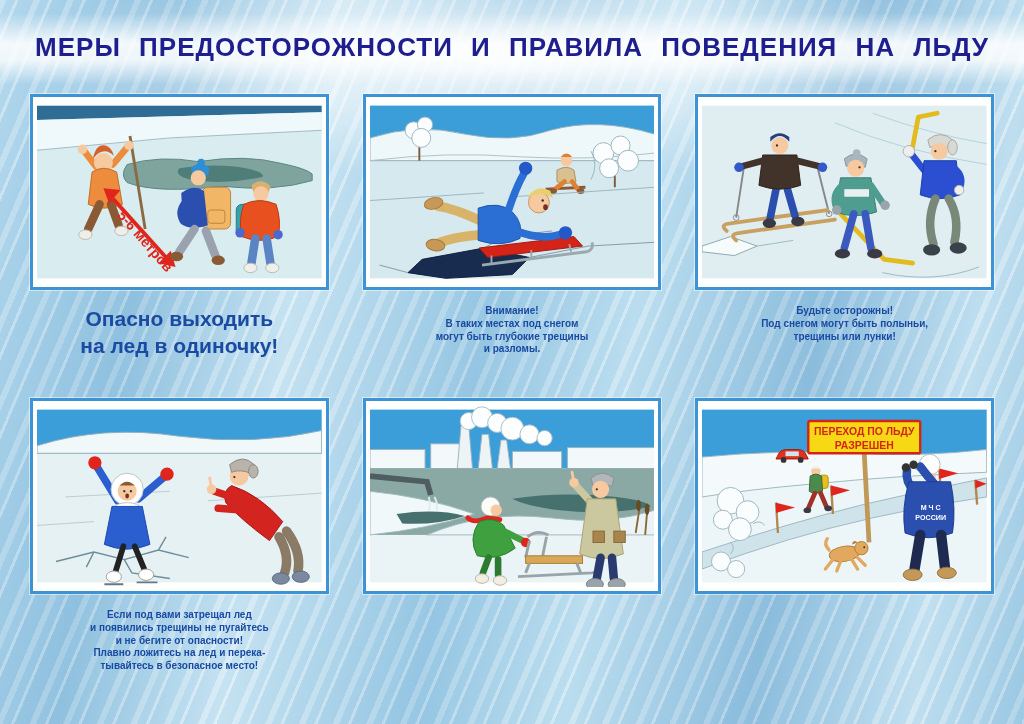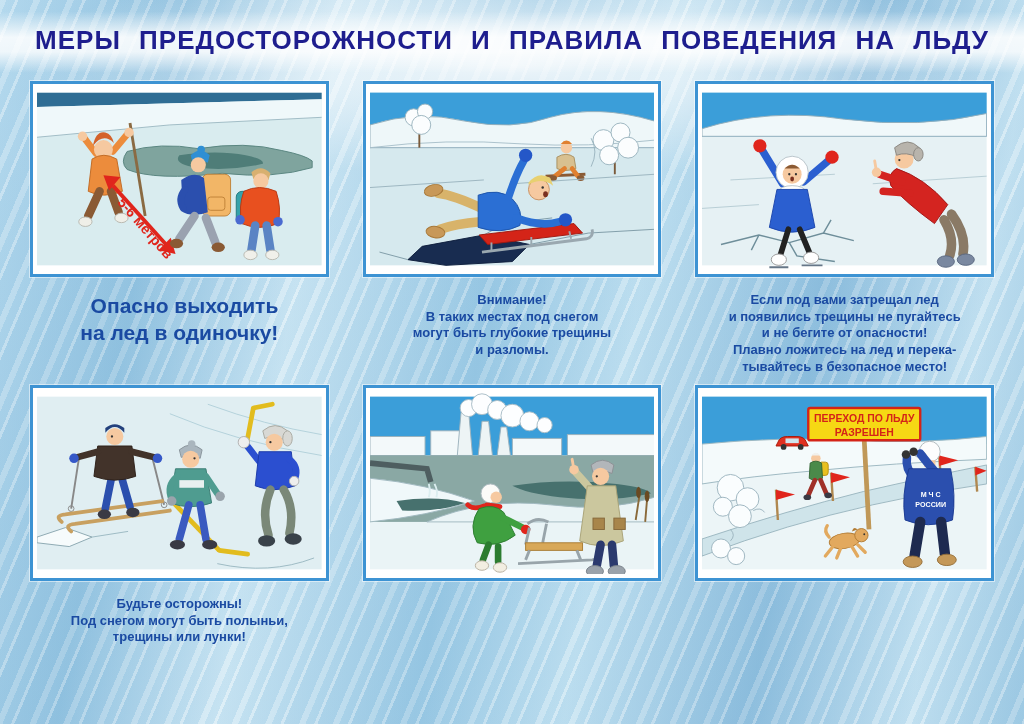--- a/index.html
+++ b/index.html
@@ -6,21 +6,21 @@
   body{
     width:1024px;height:724px;overflow:hidden;
     font-family:"Liberation Sans",sans-serif;
     background-color:#9fc9e2;
     background-image:
       radial-gradient(ellipse 700px 160px at 50% 9%, rgba(255,255,255,0.85), rgba(255,255,255,0) 70%),
       repeating-linear-gradient(113deg, rgba(255,255,255,0.22) 0 6px, rgba(160,205,232,0.20) 6px 14px, rgba(255,255,255,0.30) 14px 17px, rgba(140,192,226,0.16) 17px 31px),
       linear-gradient(100deg,#b9dcef 0%,#8fc0de 16%,#cfe8f4 30%,#96c6e2 47%,#c3e2f1 60%,#8abbdb 76%,#c8e4f2 90%,#9cc8e2 100%);
   }
   .title-band{
-    height:81px;display:flex;align-items:center;justify-content:center;
+    height:94px;display:flex;align-items:center;justify-content:center;
     background:linear-gradient(180deg, rgba(255,255,255,0) 14%, rgba(255,255,255,0.85) 46%, rgba(255,255,255,0.8) 64%, rgba(255,255,255,0) 90%);
   }
   h1.poster-title{
     margin:0;color:#1e1e8e;font-size:26px;font-weight:bold;
     letter-spacing:1px;word-spacing:10px;text-align:center;white-space:nowrap;
   }
   .grid{
     display:grid;grid-template-columns:1fr 1fr 1fr;grid-template-rows:304px 304px;
     column-gap:34px;padding:0 30px;
   }
@@ -29,23 +29,23 @@
     height:182px;padding:4px;border:3px solid #3d93d3;background:#ffffff;
     box-shadow:0 0 0 1px rgba(255,255,255,0.5);
   }
   .panel svg{display:block;width:100%;height:100%;}
   .caption{
     flex:1;display:flex;align-items:flex-start;justify-content:center;
     padding-top:15px;
   }
   .caption p{
     margin:0;text-align:center;white-space:pre-line;
-    color:#1a4aa2;font-weight:bold;font-size:13px;line-height:1.28;
-  }
-  .caption.caption-large p{font-size:21px;line-height:1.3;text-align:right;}
+    color:#1a4aa2;font-weight:bold;font-size:10px;line-height:1.28;
+  }
+  .caption.caption-large p{font-size:21px;line-height:1.3;}
   svg text{font-family:"Liberation Sans",sans-serif;}
 </style>
 </head>
 <body>
 
 <header class="title-band">
   <h1 class="poster-title">МЕРЫ ПРЕДОСТОРОЖНОСТИ И ПРАВИЛА ПОВЕДЕНИЯ НА ЛЬДУ</h1>
 </header>
 
 <main class="grid">
@@ -160,20 +160,85 @@
           <circle cx="124" cy="44" r="1.3" fill="#333"></circle>
           <ellipse cx="127" cy="51" rx="2.5" ry="3" fill="#7a3020"></ellipse>
         </g>
       </svg>
     </div>
     <div class="caption">
       <p>Внимание!
 В таких местах под снегом
 могут быть глубокие трещины
 и разломы.</p>
+    </div>
+  </section>
+
+  <section class="cell">
+    <div class="panel">
+      <svg viewBox="0 0 300 182">
+        <rect width="300" height="182" fill="#e0eef2"></rect>
+        <path d="M140,18 Q210,48 300,62 M180,8 Q240,30 300,40" stroke="#b2d0da" fill="none"></path>
+        <path d="M0,148 L30,138 L58,148 L34,158 L0,154 Z" fill="#f6fbfc" stroke="#8aa6b0"></path>
+        <path d="M58,148 L96,142 M190,176 Q245,188 292,170" stroke="#9ab8c2" fill="none"></path>
+        <g transform="translate(16,14)">
+          <line x1="28" y1="52" x2="20" y2="104" stroke="#888888" stroke-width="2"></line>
+          <line x1="106" y1="52" x2="118" y2="100" stroke="#888888" stroke-width="2"></line>
+          <circle cx="20" cy="104" r="3" fill="none" stroke="#888888"></circle>
+            <circle cx="118" cy="100" r="3" fill="none" stroke="#888888"></circle>
+          <path d="M10,118 q-8,-7 4,-8 L116,96 M20,128 q-8,-7 4,-8 L124,106" stroke="#c8a060" stroke-width="4" fill="none" stroke-linecap="round"></path>
+          <path d="M62,74 L56,104 M74,74 L82,102" stroke="#2b4fae" stroke-width="8" stroke-linecap="round" fill="none"></path>
+          <ellipse cx="55" cy="110" rx="7" ry="5" fill="#3a3a44"></ellipse>
+            <ellipse cx="85" cy="108" rx="7" ry="5" fill="#3a3a44"></ellipse>
+          <path d="M48,38 h36 l4,32 q-22,8 -44,0 z" fill="#42332a" stroke="#2c2018"></path>
+          <path d="M48,44 L26,50 M84,44 L108,50" stroke="#42332a" stroke-width="7" stroke-linecap="round" fill="none"></path>
+          <circle cx="23" cy="51" r="5" fill="#3558c8"></circle>
+            <circle cx="111" cy="51" r="5" fill="#3558c8"></circle>
+          <circle cx="66" cy="28" r="9" fill="#f6c9a0"></circle>
+          <path d="M56,24 q10,-12 20,0 l0,-5 q-10,-8 -20,0 z" fill="#23407c"></path>
+          <circle cx="63" cy="28" r="1.2" fill="#333"></circle>
+        </g>
+        <g transform="translate(120,50)">
+          <line x1="24" y1="62" x2="72" y2="112" stroke="#e2bc1e" stroke-width="5"></line>
+          <line x1="72" y1="112" x2="102" y2="116" stroke="#e2bc1e" stroke-width="5" stroke-linecap="round"></line>
+          <path d="M30,6 q12,-10 24,0 l-2,9 q-10,-5 -20,-1 z" fill="#aab6be" stroke="#8a949c"></path>
+            <circle cx="43" cy="0" r="4" fill="#aab6be"></circle>
+          <circle cx="42" cy="16" r="9" fill="#f6c9a0"></circle>
+            <circle cx="46" cy="15" r="1.2" fill="#333"></circle>
+          <path d="M26,26 h32 l6,36 q-22,8 -44,0 z" fill="#4f9c90" stroke="#3a7c72"></path>
+          <rect x="30" y="38" width="26" height="8" fill="#e8f0f0"></rect>
+          <path d="M28,34 q-12,10 -6,24 M58,34 L70,52" stroke="#4f9c90" stroke-width="7" stroke-linecap="round" fill="none"></path>
+          <circle cx="22" cy="60" r="5" fill="#9aa4ac"></circle>
+            <circle cx="73" cy="55" r="5" fill="#9aa4ac"></circle>
+          <path d="M40,64 L30,100 M52,64 L58,100" stroke="#3a5ac0" stroke-width="8" stroke-linecap="round" fill="none"></path>
+          <ellipse cx="28" cy="106" rx="8" ry="5" fill="#3a3a44"></ellipse>
+            <ellipse cx="62" cy="106" rx="8" ry="5" fill="#3a3a44"></ellipse>
+        </g>
+        <g transform="translate(200,6)">
+          <line x1="20" y1="48" x2="28" y2="6" stroke="#e2bc1e" stroke-width="5"></line>
+          <line x1="28" y1="6" x2="48" y2="2" stroke="#e2bc1e" stroke-width="5" stroke-linecap="round"></line>
+          <path d="M34,62 L20,44" stroke="#2b4fd0" stroke-width="7" stroke-linecap="round"></path>
+          <circle cx="18" cy="42" r="6" fill="#eeeeee" stroke="#b0b0b0"></circle>
+          <path d="M38,30 q13,-11 26,0 l-2,10 q-11,-6 -22,-2 z" fill="#d8d8d4" stroke="#a8a8a0"></path>
+          <ellipse cx="64" cy="38" rx="5" ry="8" fill="#d8d8d4" stroke="#a8a8a0"></ellipse>
+          <circle cx="50" cy="42" r="9" fill="#f6c9a0"></circle>
+            <circle cx="46" cy="42" r="1.2" fill="#333"></circle>
+          <path d="M34,52 h34 l4,36 q-22,8 -42,0 z" fill="#2b4fd0" stroke="#1c3aa8"></path>
+          <path d="M66,60 q10,8 6,20" stroke="#2b4fd0" stroke-width="7" stroke-linecap="round" fill="none"></path>
+          <circle cx="71" cy="83" r="5" fill="#eeeeee" stroke="#b0b0b0"></circle>
+          <path d="M46,92 Q36,116 44,140 M60,92 Q72,112 66,138" stroke="#7a8878" stroke-width="9" stroke-linecap="round" fill="none"></path>
+          <ellipse cx="42" cy="146" rx="9" ry="6" fill="#39424a"></ellipse>
+            <ellipse cx="70" cy="144" rx="9" ry="6" fill="#39424a"></ellipse>
+        </g>
+      </svg>
+    </div>
+    <div class="caption">
+      <p>Будьте осторожны!
+Под снегом могут быть полыньи,
+трещины или лунки!</p>
     </div>
   </section>
 
   <section class="cell">
     <div class="panel">
       <svg viewBox="0 0 300 182">
         <rect width="300" height="182" fill="#e6f1f4"></rect>
         <rect width="300" height="46" fill="#3b9ed9"></rect>
         <path d="M0,46 L0,38 Q70,16 150,28 Q230,38 300,22 L300,46 Z" fill="#f0f8fa" stroke="#93aeba"></path>
         <path d="M30,92 L140,86 M180,96 L300,88 M0,122 L60,118" stroke="#b6ccd4" fill="none"></path>
@@ -216,85 +281,20 @@
 и появились трещины не пугайтесь
 и не бегите от опасности!
 Плавно ложитесь на лед и перека-
 тывайтесь в безопасное место!</p>
     </div>
   </section>
 
   <section class="cell">
     <div class="panel">
       <svg viewBox="0 0 300 182">
-        <rect width="300" height="182" fill="#e0eef2"></rect>
-        <path d="M140,18 Q210,48 300,62 M180,8 Q240,30 300,40" stroke="#b2d0da" fill="none"></path>
-        <path d="M0,148 L30,138 L58,148 L34,158 L0,154 Z" fill="#f6fbfc" stroke="#8aa6b0"></path>
-        <path d="M58,148 L96,142 M190,176 Q245,188 292,170" stroke="#9ab8c2" fill="none"></path>
-        <g transform="translate(16,14)">
-          <line x1="28" y1="52" x2="20" y2="104" stroke="#888888" stroke-width="2"></line>
-          <line x1="106" y1="52" x2="118" y2="100" stroke="#888888" stroke-width="2"></line>
-          <circle cx="20" cy="104" r="3" fill="none" stroke="#888888"></circle>
-            <circle cx="118" cy="100" r="3" fill="none" stroke="#888888"></circle>
-          <path d="M10,118 q-8,-7 4,-8 L116,96 M20,128 q-8,-7 4,-8 L124,106" stroke="#c8a060" stroke-width="4" fill="none" stroke-linecap="round"></path>
-          <path d="M62,74 L56,104 M74,74 L82,102" stroke="#2b4fae" stroke-width="8" stroke-linecap="round" fill="none"></path>
-          <ellipse cx="55" cy="110" rx="7" ry="5" fill="#3a3a44"></ellipse>
-            <ellipse cx="85" cy="108" rx="7" ry="5" fill="#3a3a44"></ellipse>
-          <path d="M48,38 h36 l4,32 q-22,8 -44,0 z" fill="#42332a" stroke="#2c2018"></path>
-          <path d="M48,44 L26,50 M84,44 L108,50" stroke="#42332a" stroke-width="7" stroke-linecap="round" fill="none"></path>
-          <circle cx="23" cy="51" r="5" fill="#3558c8"></circle>
-            <circle cx="111" cy="51" r="5" fill="#3558c8"></circle>
-          <circle cx="66" cy="28" r="9" fill="#f6c9a0"></circle>
-          <path d="M56,24 q10,-12 20,0 l0,-5 q-10,-8 -20,0 z" fill="#23407c"></path>
-          <circle cx="63" cy="28" r="1.2" fill="#333"></circle>
-        </g>
-        <g transform="translate(120,50)">
-          <line x1="24" y1="62" x2="72" y2="112" stroke="#e2bc1e" stroke-width="5"></line>
-          <line x1="72" y1="112" x2="102" y2="116" stroke="#e2bc1e" stroke-width="5" stroke-linecap="round"></line>
-          <path d="M30,6 q12,-10 24,0 l-2,9 q-10,-5 -20,-1 z" fill="#aab6be" stroke="#8a949c"></path>
-            <circle cx="43" cy="0" r="4" fill="#aab6be"></circle>
-          <circle cx="42" cy="16" r="9" fill="#f6c9a0"></circle>
-            <circle cx="46" cy="15" r="1.2" fill="#333"></circle>
-          <path d="M26,26 h32 l6,36 q-22,8 -44,0 z" fill="#4f9c90" stroke="#3a7c72"></path>
-          <rect x="30" y="38" width="26" height="8" fill="#e8f0f0"></rect>
-          <path d="M28,34 q-12,10 -6,24 M58,34 L70,52" stroke="#4f9c90" stroke-width="7" stroke-linecap="round" fill="none"></path>
-          <circle cx="22" cy="60" r="5" fill="#9aa4ac"></circle>
-            <circle cx="73" cy="55" r="5" fill="#9aa4ac"></circle>
-          <path d="M40,64 L30,100 M52,64 L58,100" stroke="#3a5ac0" stroke-width="8" stroke-linecap="round" fill="none"></path>
-          <ellipse cx="28" cy="106" rx="8" ry="5" fill="#3a3a44"></ellipse>
-            <ellipse cx="62" cy="106" rx="8" ry="5" fill="#3a3a44"></ellipse>
-        </g>
-        <g transform="translate(200,6)">
-          <line x1="20" y1="48" x2="28" y2="6" stroke="#e2bc1e" stroke-width="5"></line>
-          <line x1="28" y1="6" x2="48" y2="2" stroke="#e2bc1e" stroke-width="5" stroke-linecap="round"></line>
-          <path d="M34,62 L20,44" stroke="#2b4fd0" stroke-width="7" stroke-linecap="round"></path>
-          <circle cx="18" cy="42" r="6" fill="#eeeeee" stroke="#b0b0b0"></circle>
-          <path d="M38,30 q13,-11 26,0 l-2,10 q-11,-6 -22,-2 z" fill="#d8d8d4" stroke="#a8a8a0"></path>
-          <ellipse cx="64" cy="38" rx="5" ry="8" fill="#d8d8d4" stroke="#a8a8a0"></ellipse>
-          <circle cx="50" cy="42" r="9" fill="#f6c9a0"></circle>
-            <circle cx="46" cy="42" r="1.2" fill="#333"></circle>
-          <path d="M34,52 h34 l4,36 q-22,8 -42,0 z" fill="#2b4fd0" stroke="#1c3aa8"></path>
-          <path d="M66,60 q10,8 6,20" stroke="#2b4fd0" stroke-width="7" stroke-linecap="round" fill="none"></path>
-          <circle cx="71" cy="83" r="5" fill="#eeeeee" stroke="#b0b0b0"></circle>
-          <path d="M46,92 Q36,116 44,140 M60,92 Q72,112 66,138" stroke="#7a8878" stroke-width="9" stroke-linecap="round" fill="none"></path>
-          <ellipse cx="42" cy="146" rx="9" ry="6" fill="#39424a"></ellipse>
-            <ellipse cx="70" cy="144" rx="9" ry="6" fill="#39424a"></ellipse>
-        </g>
-      </svg>
-    </div>
-    <div class="caption">
-      <p>Будьте осторожны!
-Под снегом могут быть полыньи,
-трещины или лунки!</p>
-    </div>
-  </section>
-
-  <section class="cell">
-    <div class="panel">
-      <svg viewBox="0 0 300 182">
         <rect width="300" height="182" fill="#eaf4f6"></rect>
         <rect width="300" height="62" fill="#3b9ed9"></rect>
         <g>
           <rect x="0" y="42" width="58" height="20" fill="#f3f9fa" stroke="#9cb2bc"></rect>
           <rect x="64" y="36" width="34" height="26" fill="#f3f9fa" stroke="#9cb2bc"></rect>
           <rect x="150" y="44" width="52" height="18" fill="#f3f9fa" stroke="#9cb2bc"></rect>
           <rect x="208" y="40" width="92" height="22" fill="#f3f9fa" stroke="#9cb2bc"></rect>
           <polygon points="96,16 104,16 108,62 92,62" fill="#edf4f5" stroke="#9cb2bc"></polygon>
           <polygon points="118,26 125,26 129,62 114,62" fill="#edf4f5" stroke="#9cb2bc"></polygon>
           <polygon points="138,32 144,32 148,62 134,62" fill="#edf4f5" stroke="#9cb2bc"></polygon>

